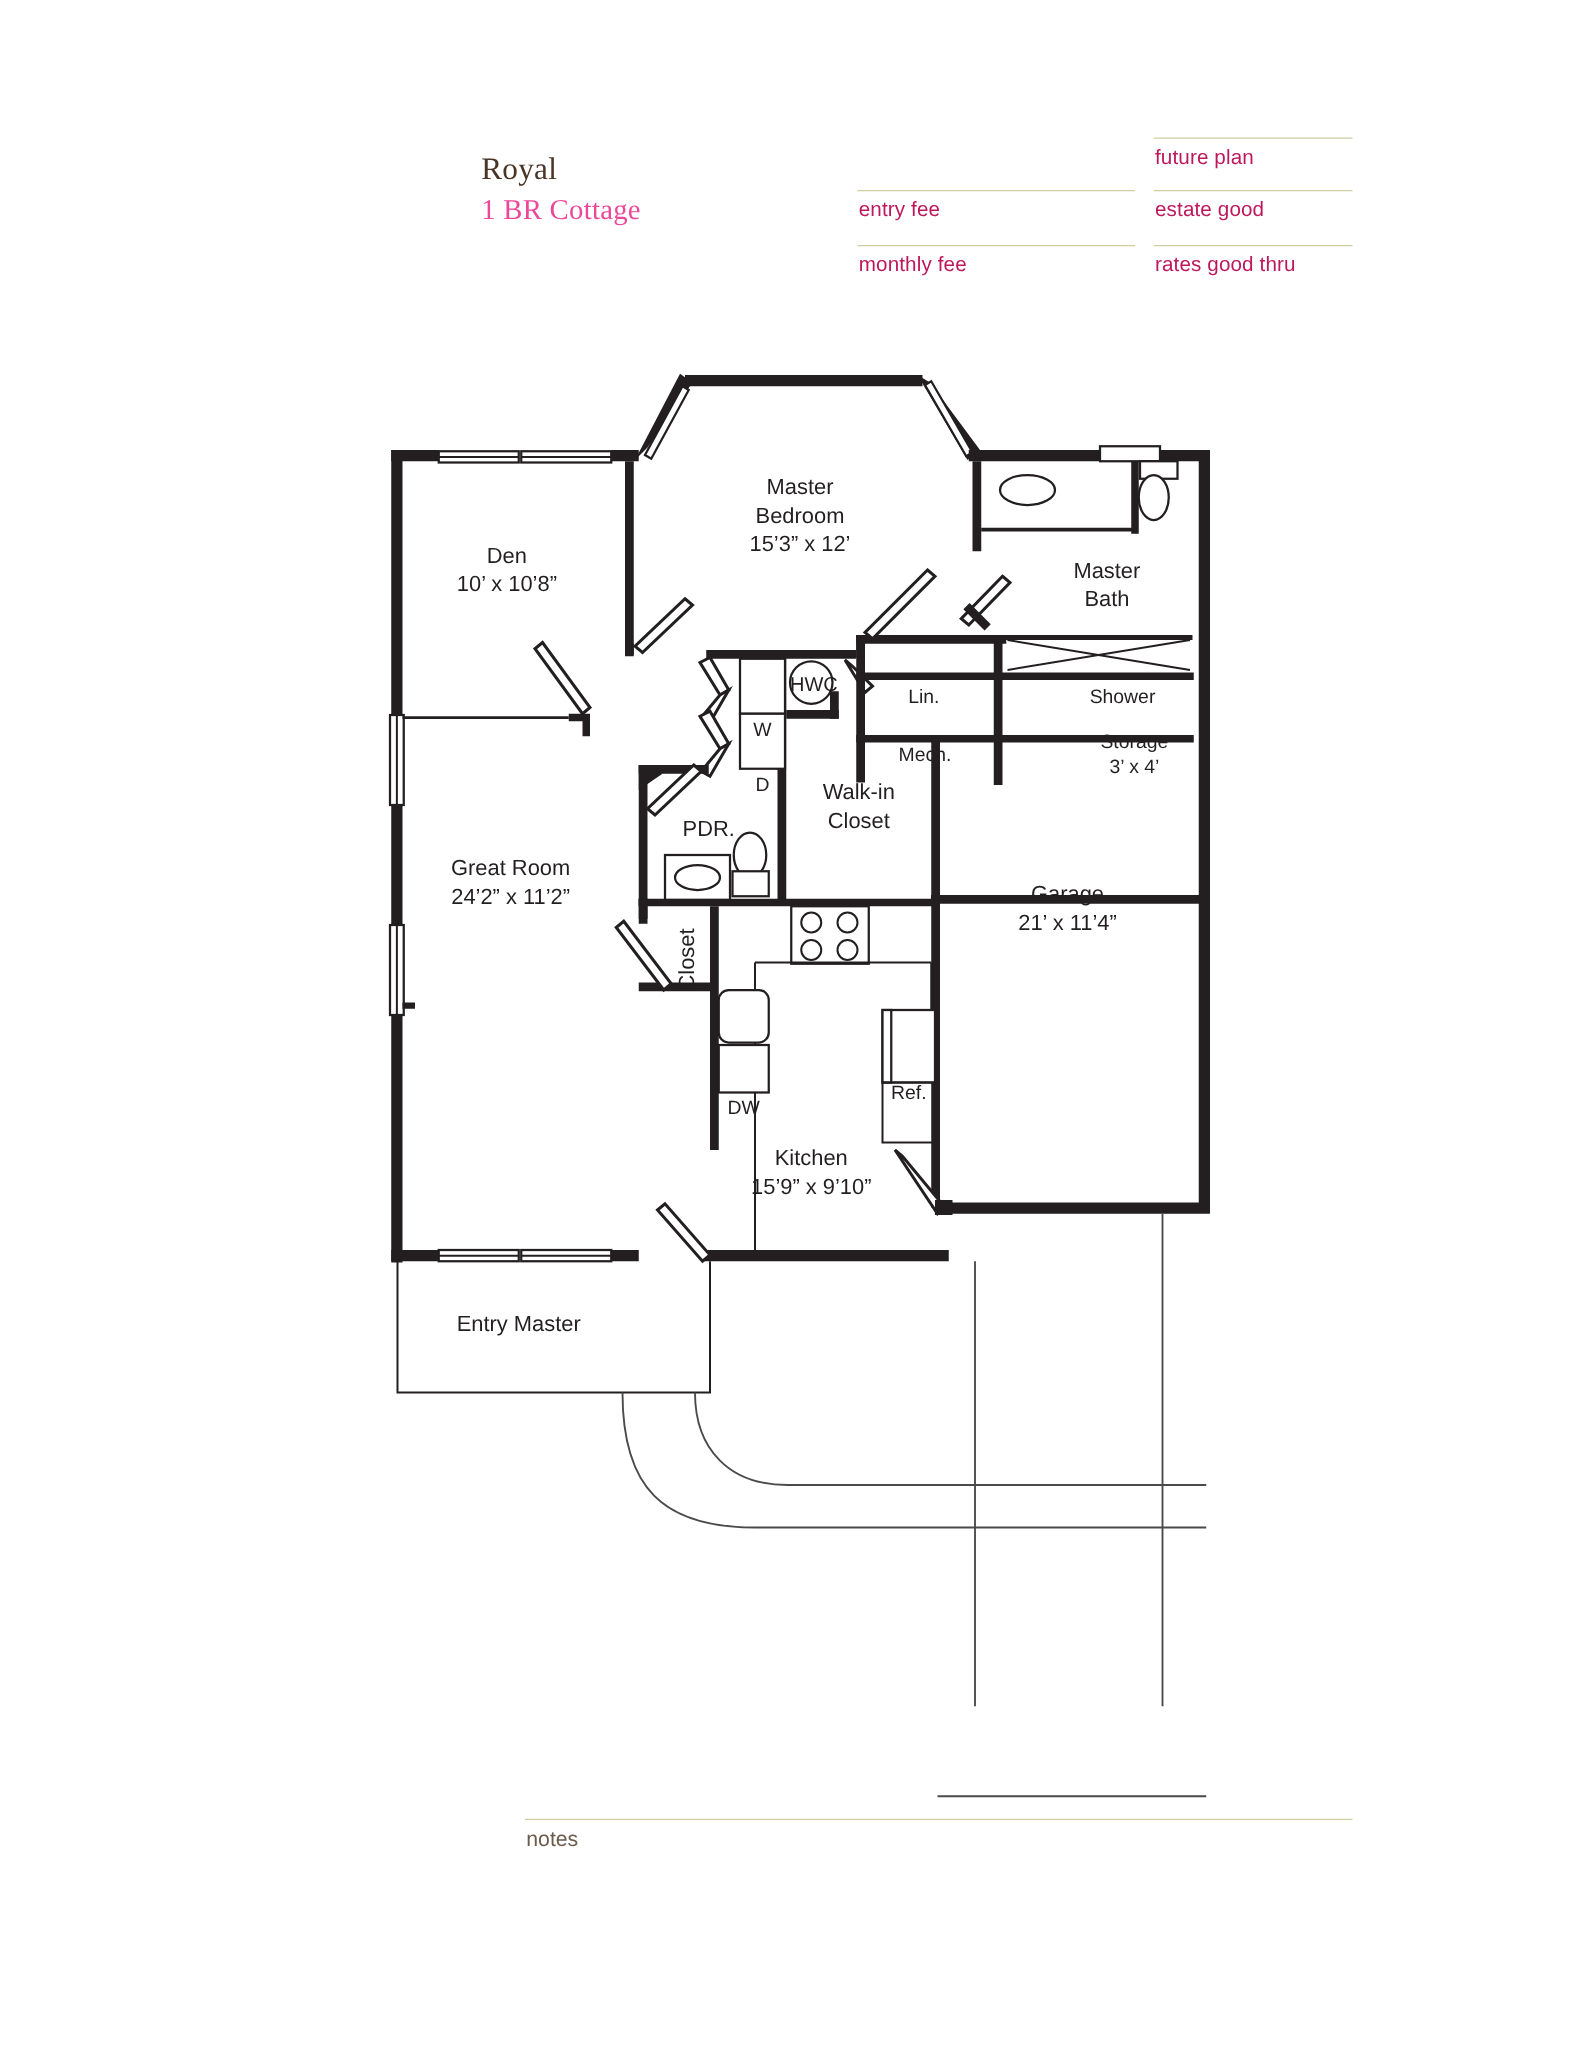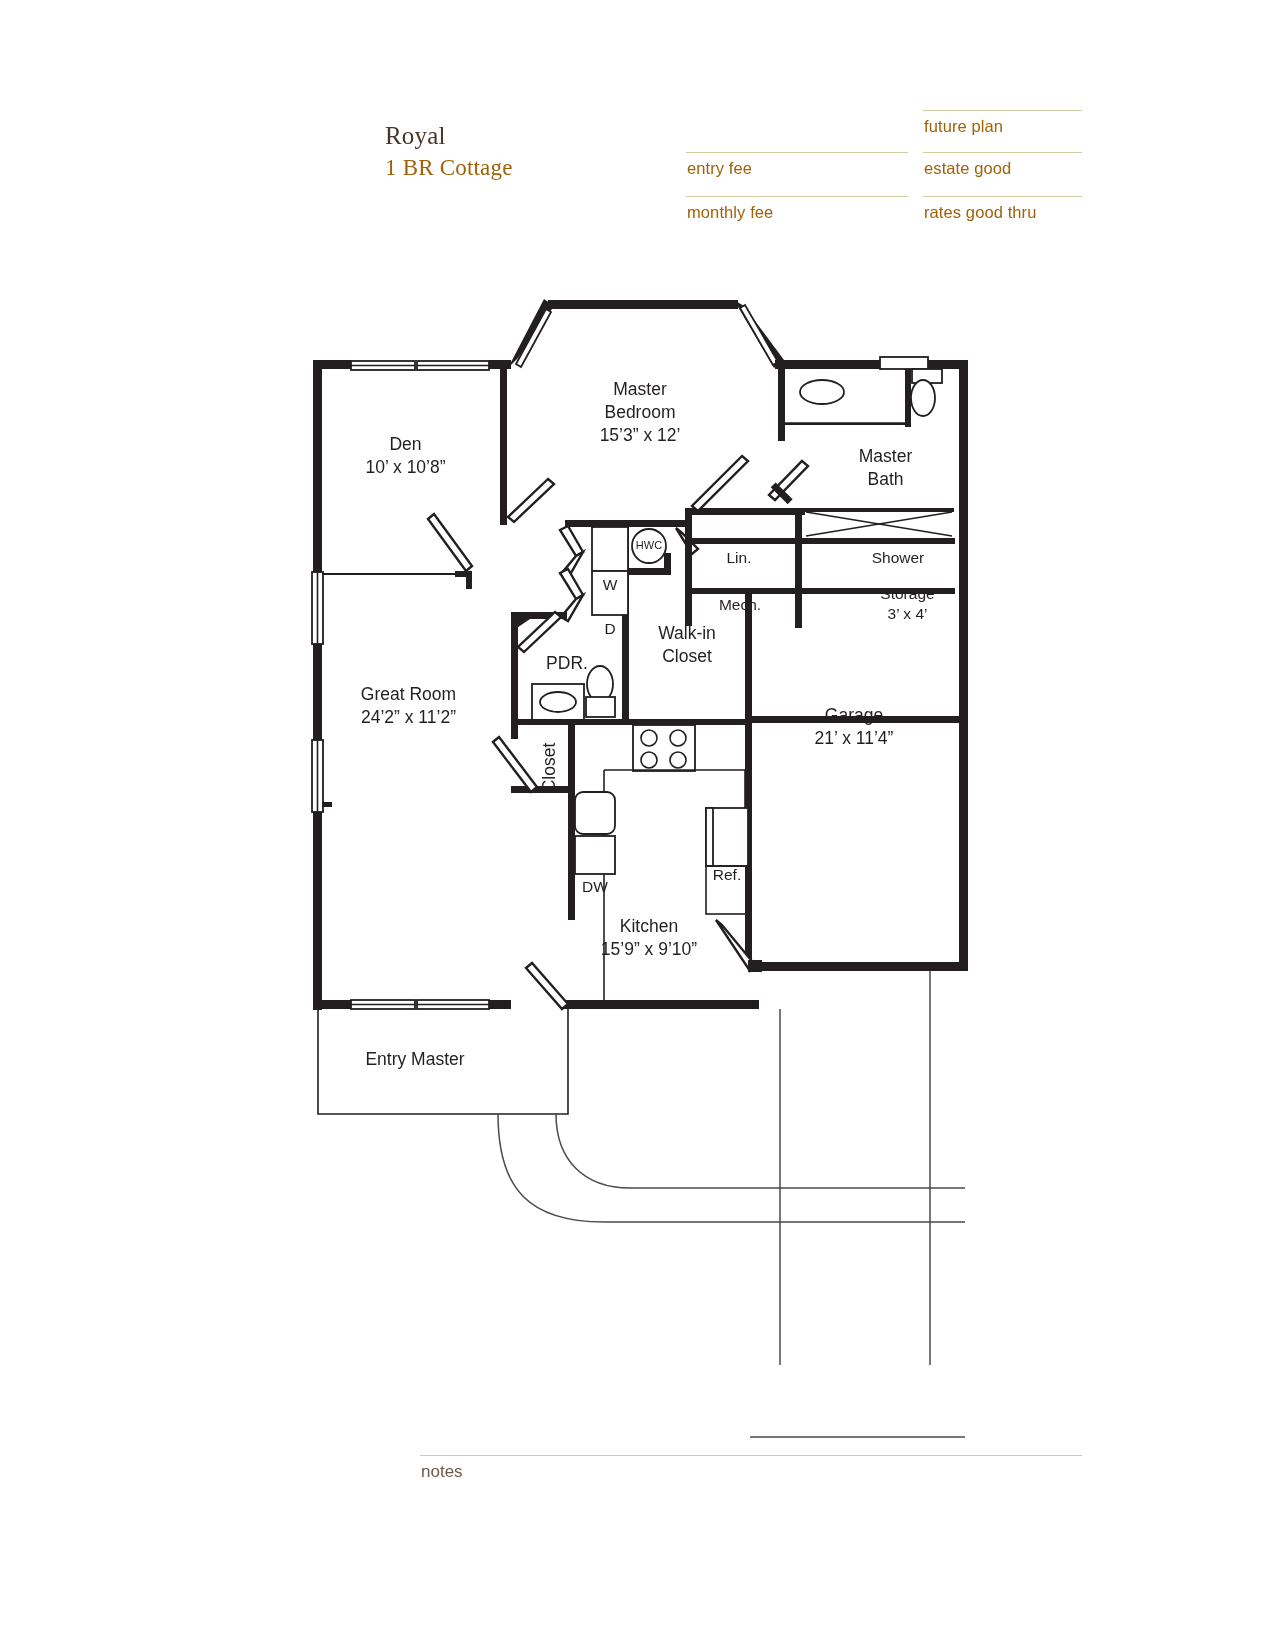--- a/index.html
+++ b/index.html
@@ -4,23 +4,23 @@
 <style>
   html,body{margin:0;padding:0;background:#ffffff;}
   body{width:1275px;height:1651px;position:relative;
        font-family:"Liberation Sans", sans-serif;color:#3d342c;}
   .page{position:absolute;inset:0;width:1082px;height:1651px;overflow:hidden;background:#fff;}
 
   
   .hdr-title{position:absolute;left:385px;top:122px;font-family:"Liberation Serif",serif;
              font-size:25px;color:#4a3527;letter-spacing:.2px;}
   .hdr-sub{position:absolute;left:385px;top:155px;font-family:"Liberation Serif",serif;
-           font-size:23px;color:#a16207;letter-spacing:.2px;}
-
-  .fld{position:absolute;font-size:16.5px;color:#a16207;letter-spacing:.1px;}
+           font-size:23px;color:#ec4899;letter-spacing:.2px;}
+
+  .fld{position:absolute;font-size:16.5px;color:#be185d;letter-spacing:.1px;}
   .rule{position:absolute;height:1px;background:#cfcea3;}
 
   
   .plan{position:absolute;left:0;top:0;width:1275px;height:1651px;}
   .lbl{position:absolute;font-size:17.5px;color:#231f20;text-align:center;line-height:1.32;
        white-space:nowrap;}
   .lbl.sm{font-size:15.5px;margin-top:37px;}
   .lbl.xs{font-size:14px;}
   .lbl.vert{transform:rotate(-90deg);transform-origin:center center;}
 
@@ -256,20 +256,20 @@
 
   <div class="lbl" style="left:575px;top:915px;width:148px;">
     <span>Kitchen</span><br>
     <span>15’9” x 9’10”</span>
   </div>
 
   <div class="lbl" style="left:340px;top:1048px;width:150px;">Entry Master</div>
 
   <div class="lbl sm" style="left:592px;top:538px;width:36px;">W</div>
   <div class="lbl sm" style="left:592px;top:582px;width:36px;">D</div>
-  <div class="lbl xs" style="left:632px;top:538px;width:34px;font-size:11px;">HWC</div>
+  <div class="lbl xs" style="left:632px;top:538px;width:34px;font-size:16px;">HWC</div>
   <div class="lbl sm" style="left:575px;top:840px;width:40px;">DW</div>
   <div class="lbl sm" style="left:706px;top:828px;width:42px;">Ref.</div>
 
   <div class="notes-rule"></div>
   <div class="notes-lbl">notes</div>
 
 </div>
 
 </body></html>

